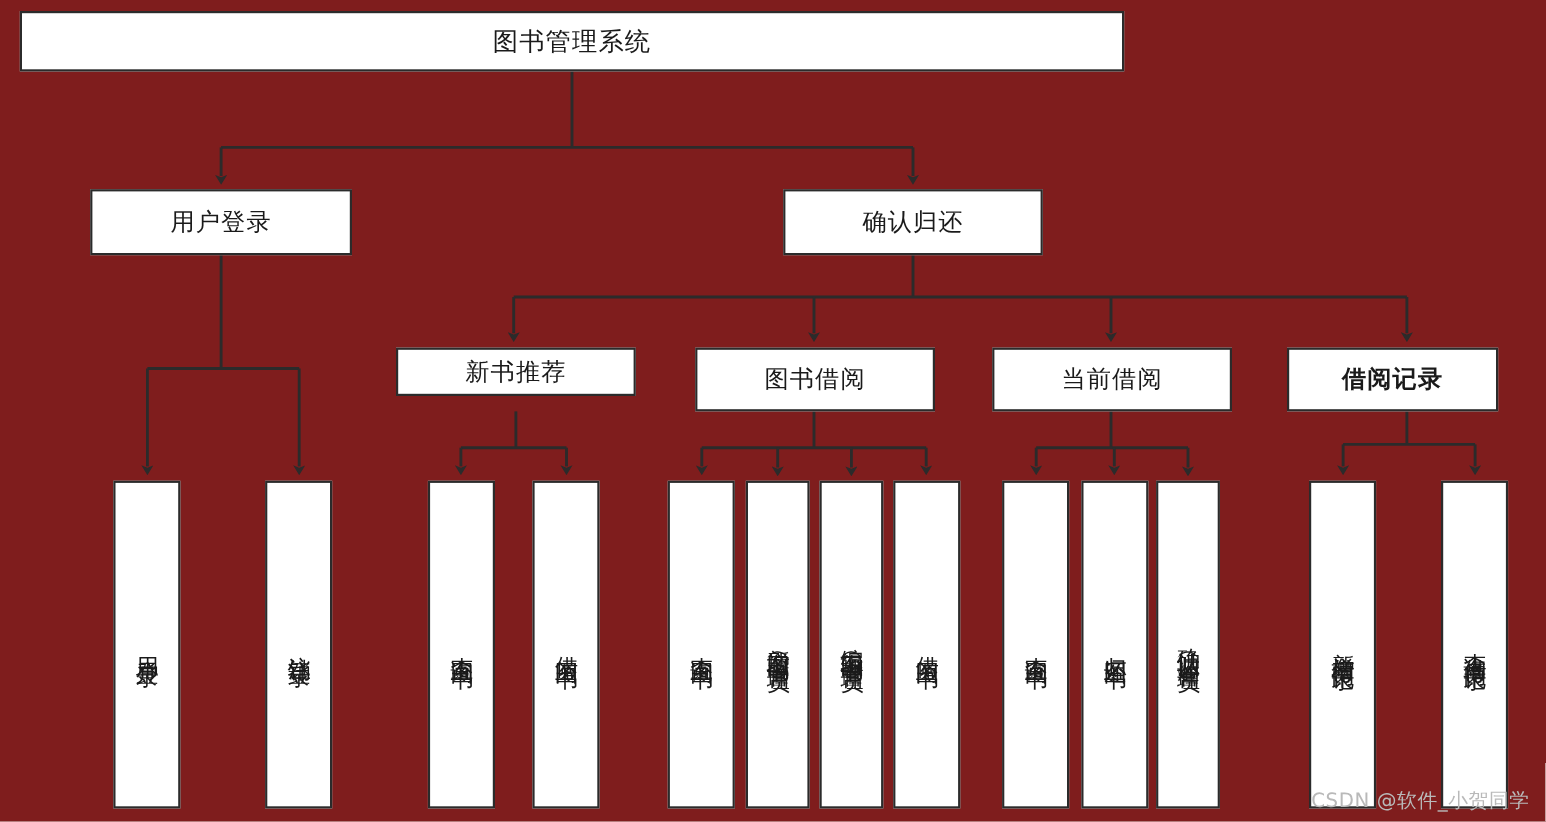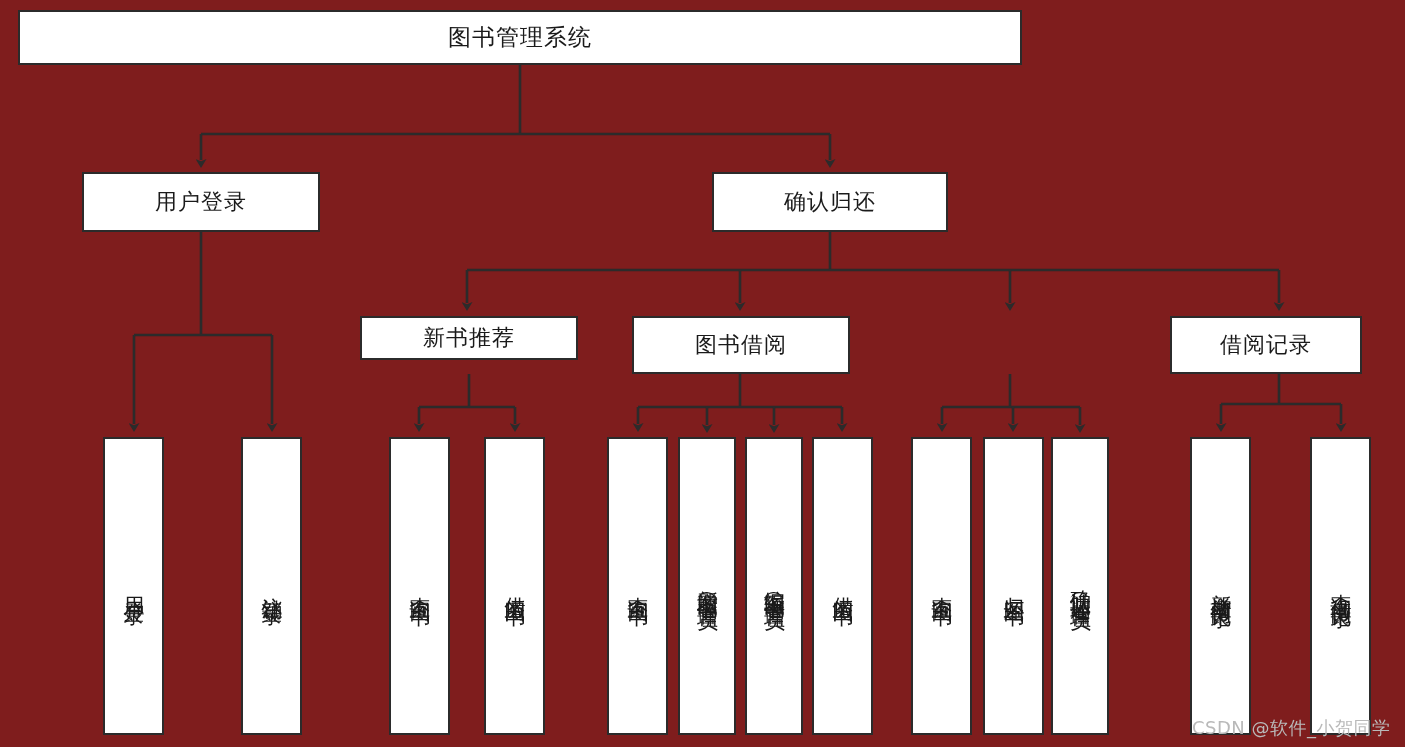--- a/index.html
+++ b/index.html
@@ -133,21 +133,24 @@
   <div class="node h-node" style="left: 712px; top: 172px; width: 236px; height: 60px;">
     <span class="h-label">确认归还</span>
   </div>
 
   <div class="node h-node" style="left: 360px; top: 316px; width: 218px; height: 44px;">
     <span class="h-label">新书推荐</span>
   </div>
   <div class="node h-node" style="left: 632px; top: 316px; width: 218px; height: 58px; justify-content: center;">
     <span class="h-label">图书借阅</span>
   </div>
-  <div class="node h-node" style="left: 1170px; top: 316px; width: 192px; height: 58px;">
+  <div class="node h-node" style="left: 902px; top: 316px; width: 218px; height: 58px;">
+    <span class="h-label">当前借阅</span>
+  </div>
+  <div class="node h-node" style="left: 1170px; top: 316px; width: 192px; height: 58px; font-weight: bold;">
     <span class="h-label">借阅记录</span>
   </div>
 
   <div class="node v-node" style="left: 103px; top: 437px; width: 61px; height: 298px;">
     <span class="v-label">用户登录</span>
   </div>
   <div class="node v-node" style="left: 241px; top: 437px; width: 61px; height: 298px;">
     <span class="v-label">注销登录</span>
   </div>
   <div class="node v-node" style="left: 389px; top: 437px; width: 61px; height: 298px;">

